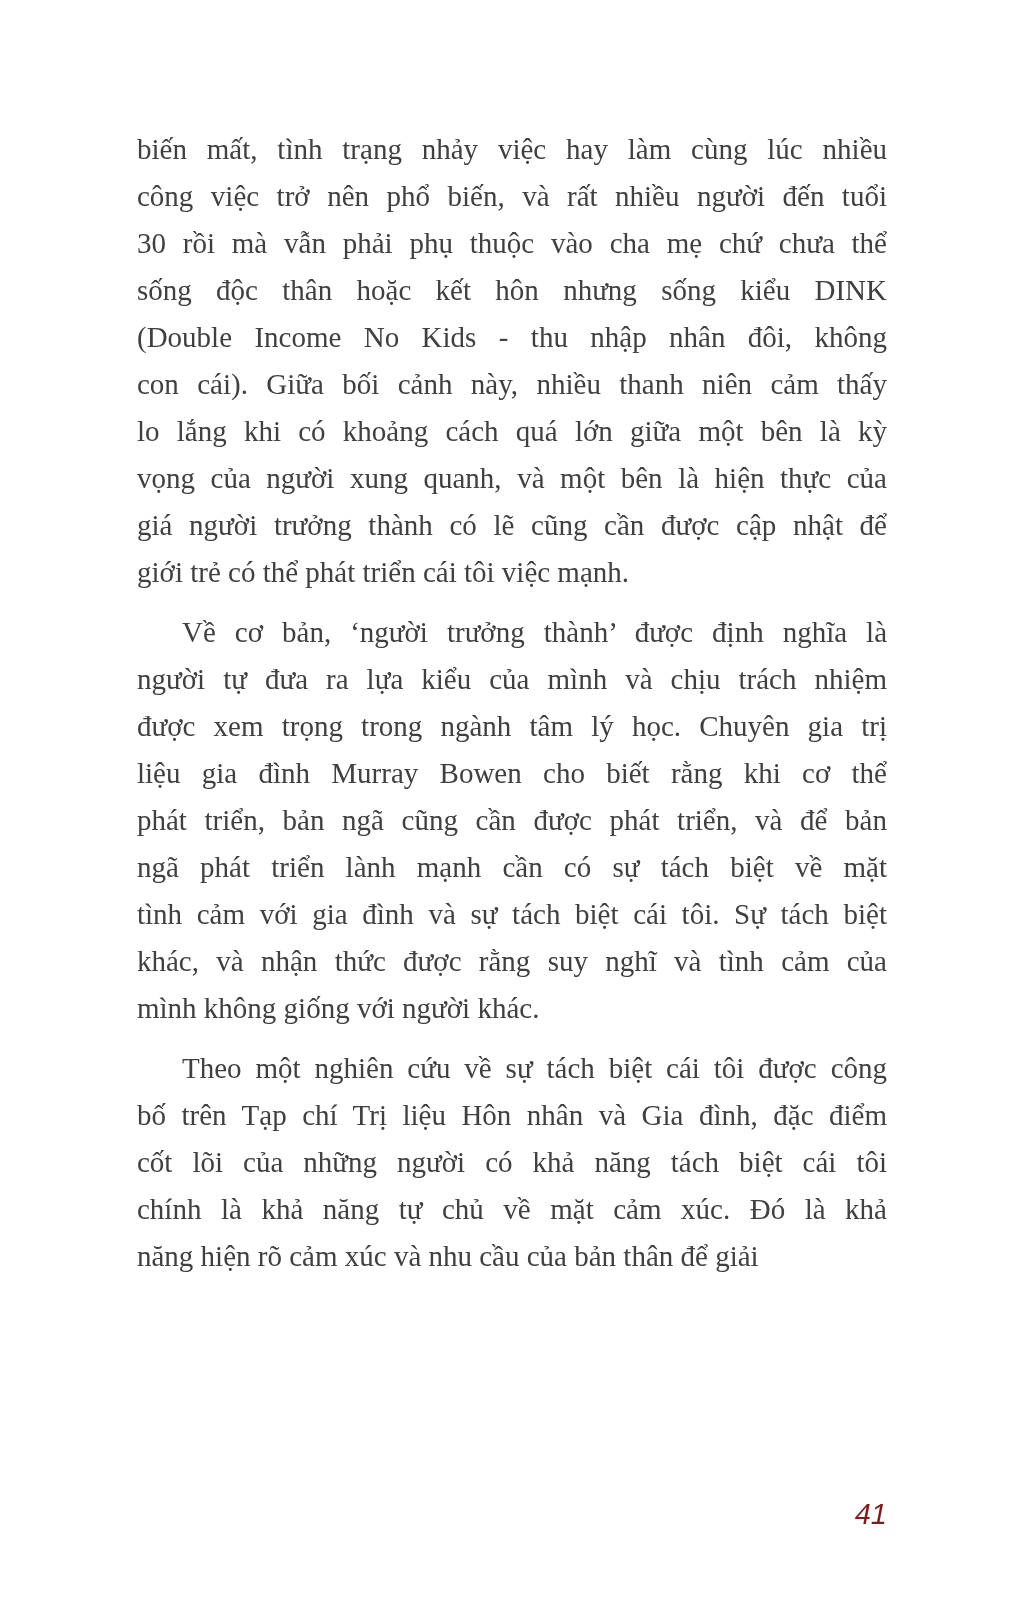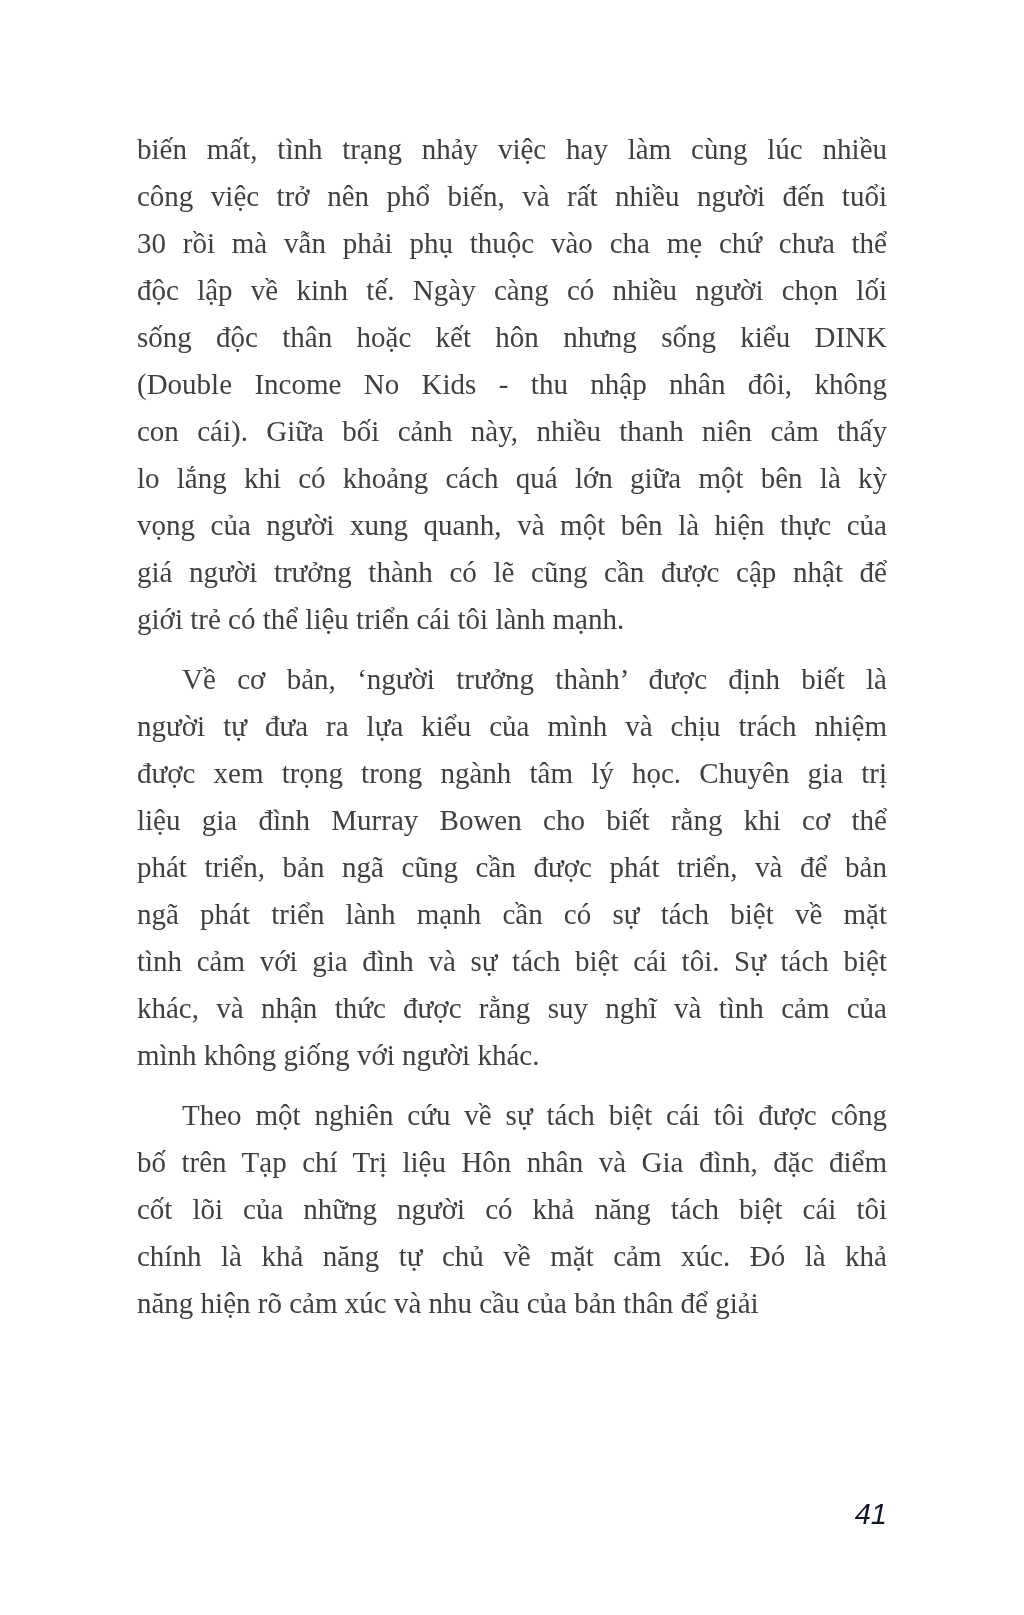--- a/index.html
+++ b/index.html
@@ -46,43 +46,42 @@
   }
   .page-number {
     position: absolute;
     top: 1498px;
     left: 137px;
     width: 750px;
     text-align: right;
     font-family: "Liberation Sans", sans-serif;
     font-style: italic;
     font-size: 29px;
-    color: #0f172a;
+    color: #7f1d1d;
   }
 </style>
 </head>
 <body>
 
 <div class="book-page">
   <div class="text-block">
       <div class="paragraph">
         <div class="line">biến mất, tình trạng nhảy việc hay làm cùng lúc nhiều</div>
         <div class="line">công việc trở nên phổ biến, và rất nhiều người đến tuổi</div>
         <div class="line">30 rồi mà vẫn phải phụ thuộc vào cha mẹ chứ chưa thể</div>
-        <div class="line">độc lập về kinh tế. Ngày càng có nhiều người chọn lối</div>
         <div class="line">sống độc thân hoặc kết hôn nhưng sống kiểu DINK</div>
         <div class="line">(Double Income No Kids - thu nhập nhân đôi, không</div>
         <div class="line">con cái). Giữa bối cảnh này, nhiều thanh niên cảm thấy</div>
         <div class="line">lo lắng khi có khoảng cách quá lớn giữa một bên là kỳ</div>
         <div class="line">vọng của người xung quanh, và một bên là hiện thực của</div>
         <div class="line">giá người trưởng thành có lẽ cũng cần được cập nhật để</div>
-        <div class="line last">giới trẻ có thể liệu triển cái tôi lành mạnh.</div>
+        <div class="line last">giới trẻ có thể phát triển cái tôi việc mạnh.</div>
       </div>
       <div class="paragraph">
-        <div class="line indent">Về cơ bản, ‘người trưởng thành’ được định biết là</div>
+        <div class="line indent">Về cơ bản, ‘người trưởng thành’ được định nghĩa là</div>
         <div class="line">người tự đưa ra lựa kiểu của mình và chịu trách nhiệm</div>
         <div class="line">được xem trọng trong ngành tâm lý học. Chuyên gia trị</div>
         <div class="line">liệu gia đình Murray Bowen cho biết rằng khi cơ thể</div>
         <div class="line">phát triển, bản ngã cũng cần được phát triển, và để bản</div>
         <div class="line">ngã phát triển lành mạnh cần có sự tách biệt về mặt</div>
         <div class="line">tình cảm với gia đình và sự tách biệt cái tôi. Sự tách biệt</div>
         <div class="line">khác, và nhận thức được rằng suy nghĩ và tình cảm của</div>
         <div class="line last">mình không giống với người khác.</div>
       </div>
       <div class="paragraph">

